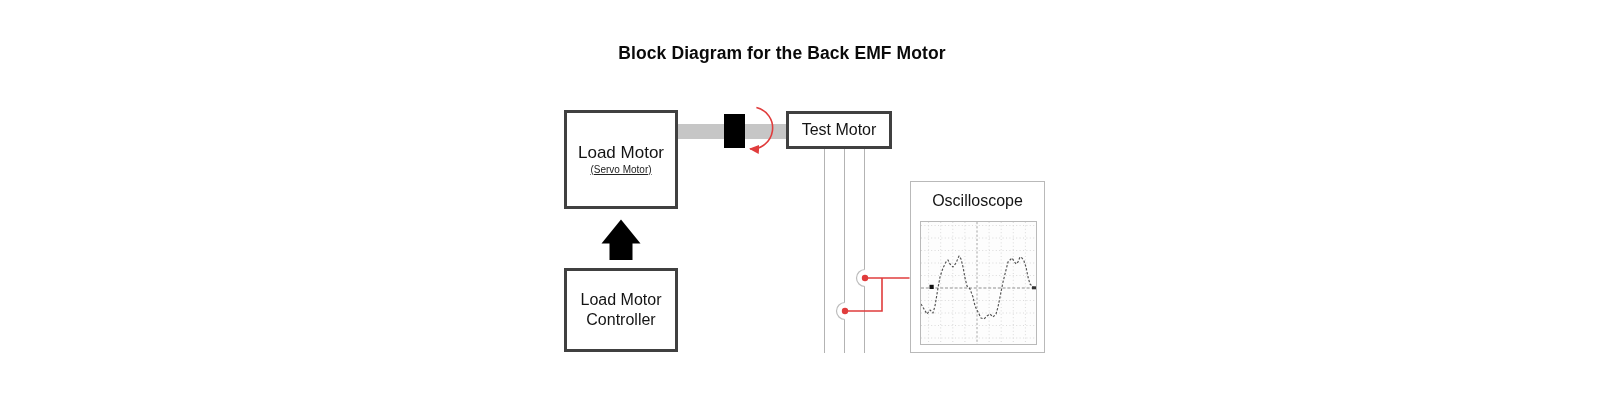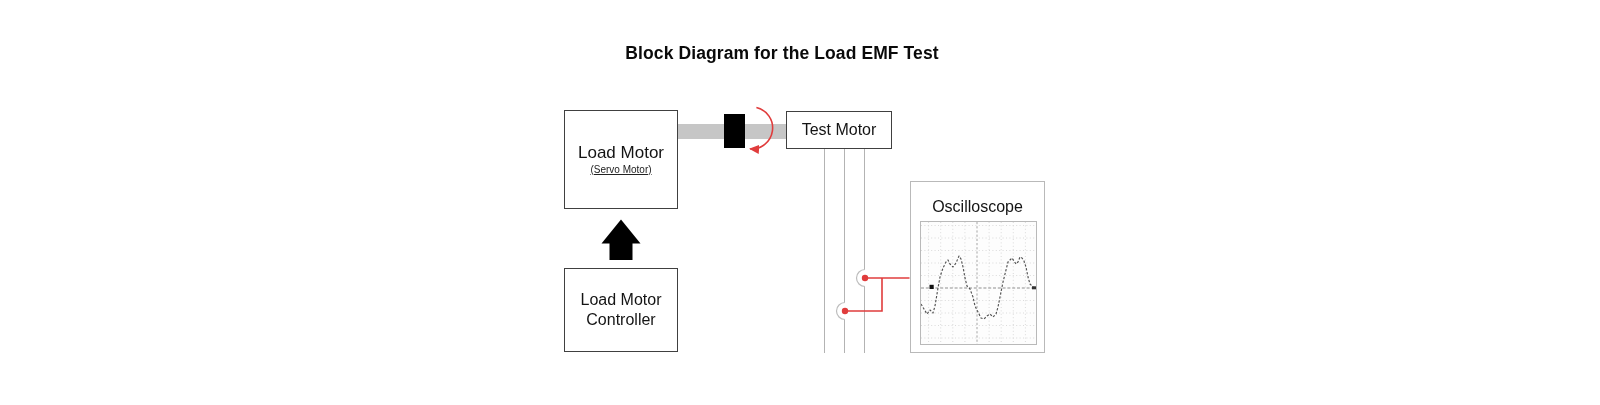--- a/index.html
+++ b/index.html
@@ -13,38 +13,38 @@
   .diagram-title{
     position:absolute;
     left:582px;top:43px;width:400px;
     text-align:center;
     font-size:17.5px;font-weight:700;color:#0a0a0a;
     letter-spacing:0.1px;
   }
   .box{
     position:absolute;
     background:#ffffff;
-    border:1px solid #404040;
+    border:3px solid #404040;
     box-sizing:border-box;
     display:flex;flex-direction:column;
     align-items:center;justify-content:center;
     color:#141414;
   }
   .box-load-motor{left:564px;top:110px;width:114px;height:99px;}
   .box-controller{left:564px;top:268px;width:114px;height:84px;}
   .box-test-motor{left:786px;top:111px;width:106px;height:38px;}
   .box-oscilloscope{
     left:910px;top:181px;width:135px;height:172px;
     justify-content:flex-start;
     border:1px solid #b9b9b9;
   }
   .label-main{font-size:17px;line-height:20px;}
   .label-sub{font-size:10px;line-height:13px;color:#222;text-decoration:underline;}
   .label-med{font-size:16px;line-height:20px;}
-  .scope-label{margin-top:15px;font-size:16px;line-height:20px;}
+  .scope-label{margin-top:9px;font-size:16px;line-height:20px;}
   .scope-screen{
     position:absolute;left:9px;top:39px;
     width:115px;height:122px;
     border:1px solid #b9b9b9;
     background:#fdfdfd;
   }
   .shaft{
     position:absolute;left:678px;top:124px;width:108px;height:15px;
     background:#c6c6c6;
   }
@@ -62,21 +62,21 @@
   .overlay{
     position:absolute;left:0;top:0;width:1600px;height:405px;
     z-index:2;pointer-events:none;
   }
 </style>
 </head>
 <body>
 
 <div class="canvas">
 
-  <div class="diagram-title">Block Diagram for the Load EMF Test</div>
+  <div class="diagram-title">Block Diagram for the Back EMF Motor</div>
 
   <div class="box box-load-motor">
     <div class="label-main">Load Motor</div>
     <div class="label-sub">(Servo Motor)</div>
   </div>
 
   <div class="shaft"></div>
   <div class="coupling"></div>
 
   <div class="box box-test-motor">

